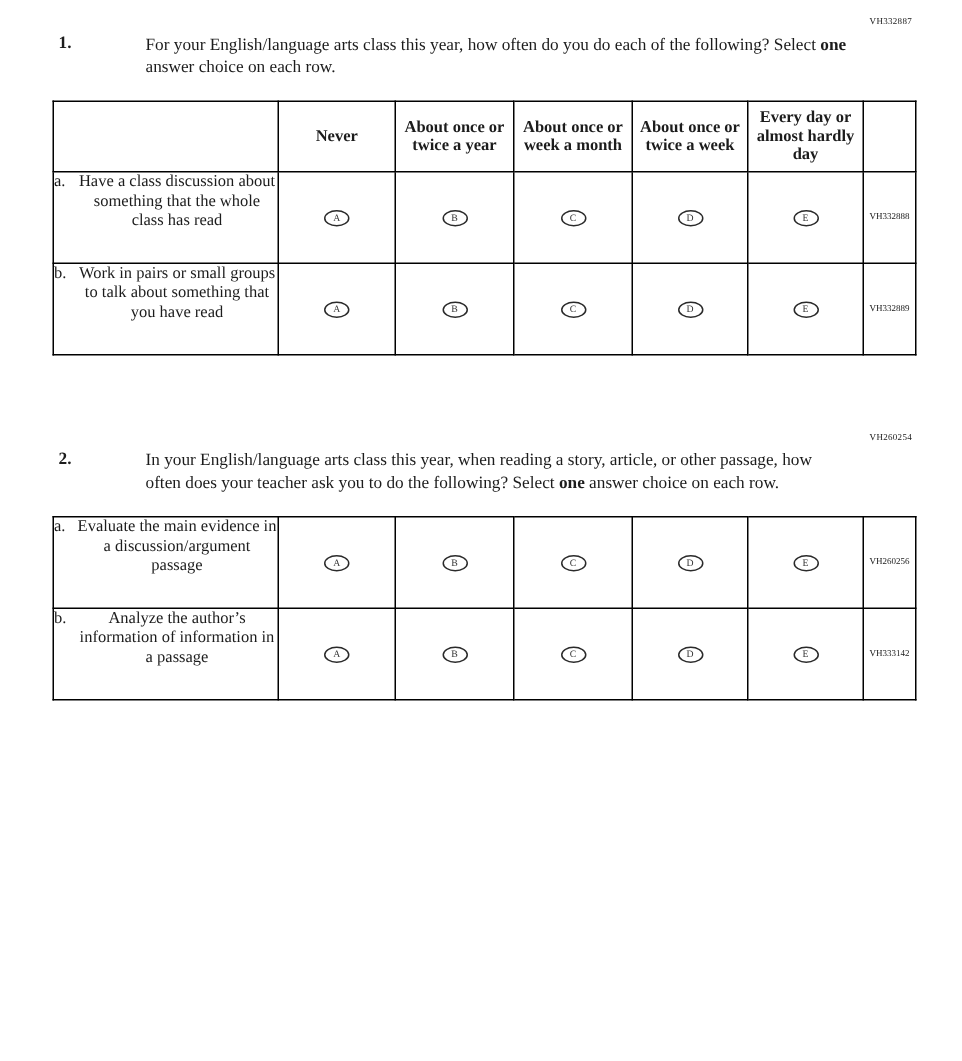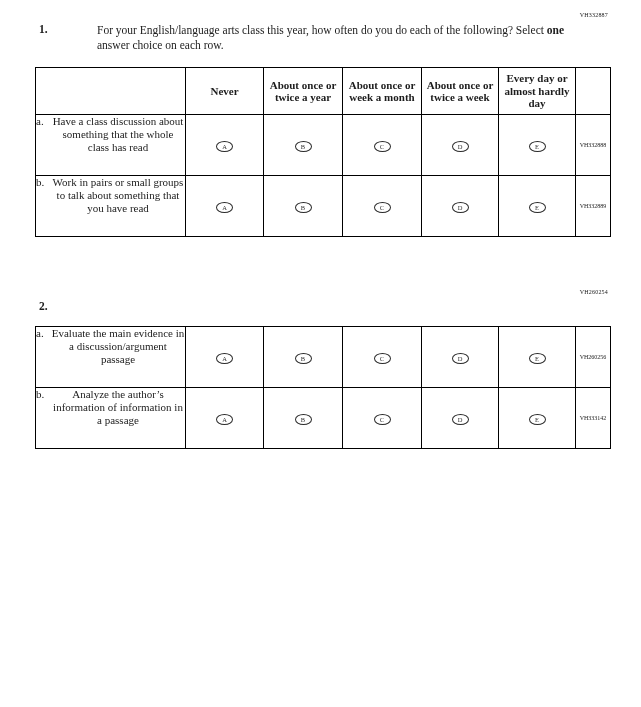--- a/index.html
+++ b/index.html
@@ -159,20 +159,25 @@
         <td class="code-cell">VH332889</td>
       </tr>
     </tbody>
       </table>
   </div>
 
   <div class="q-block q2-block">
     <div class="q-code">VH260254</div>
     <div class="q-head">
       <span class="q-num">2.</span>
+      <span class="q-text">
+        <span>In your English/language arts class this year, when reading a story, article, or other passage, how often does your teacher ask you to do the following? Select</span>
+        <span class="bold">one</span>
+        <span>answer choice on each row.</span>
+      </span>
     </div>
 
     <table class="survey">
       <colgroup>
         <col style="width:150px">
           <col style="width:78px">
           <col style="width:79px">
         <col style="width:79px">
           <col style="width:77px">
           <col style="width:77px">

